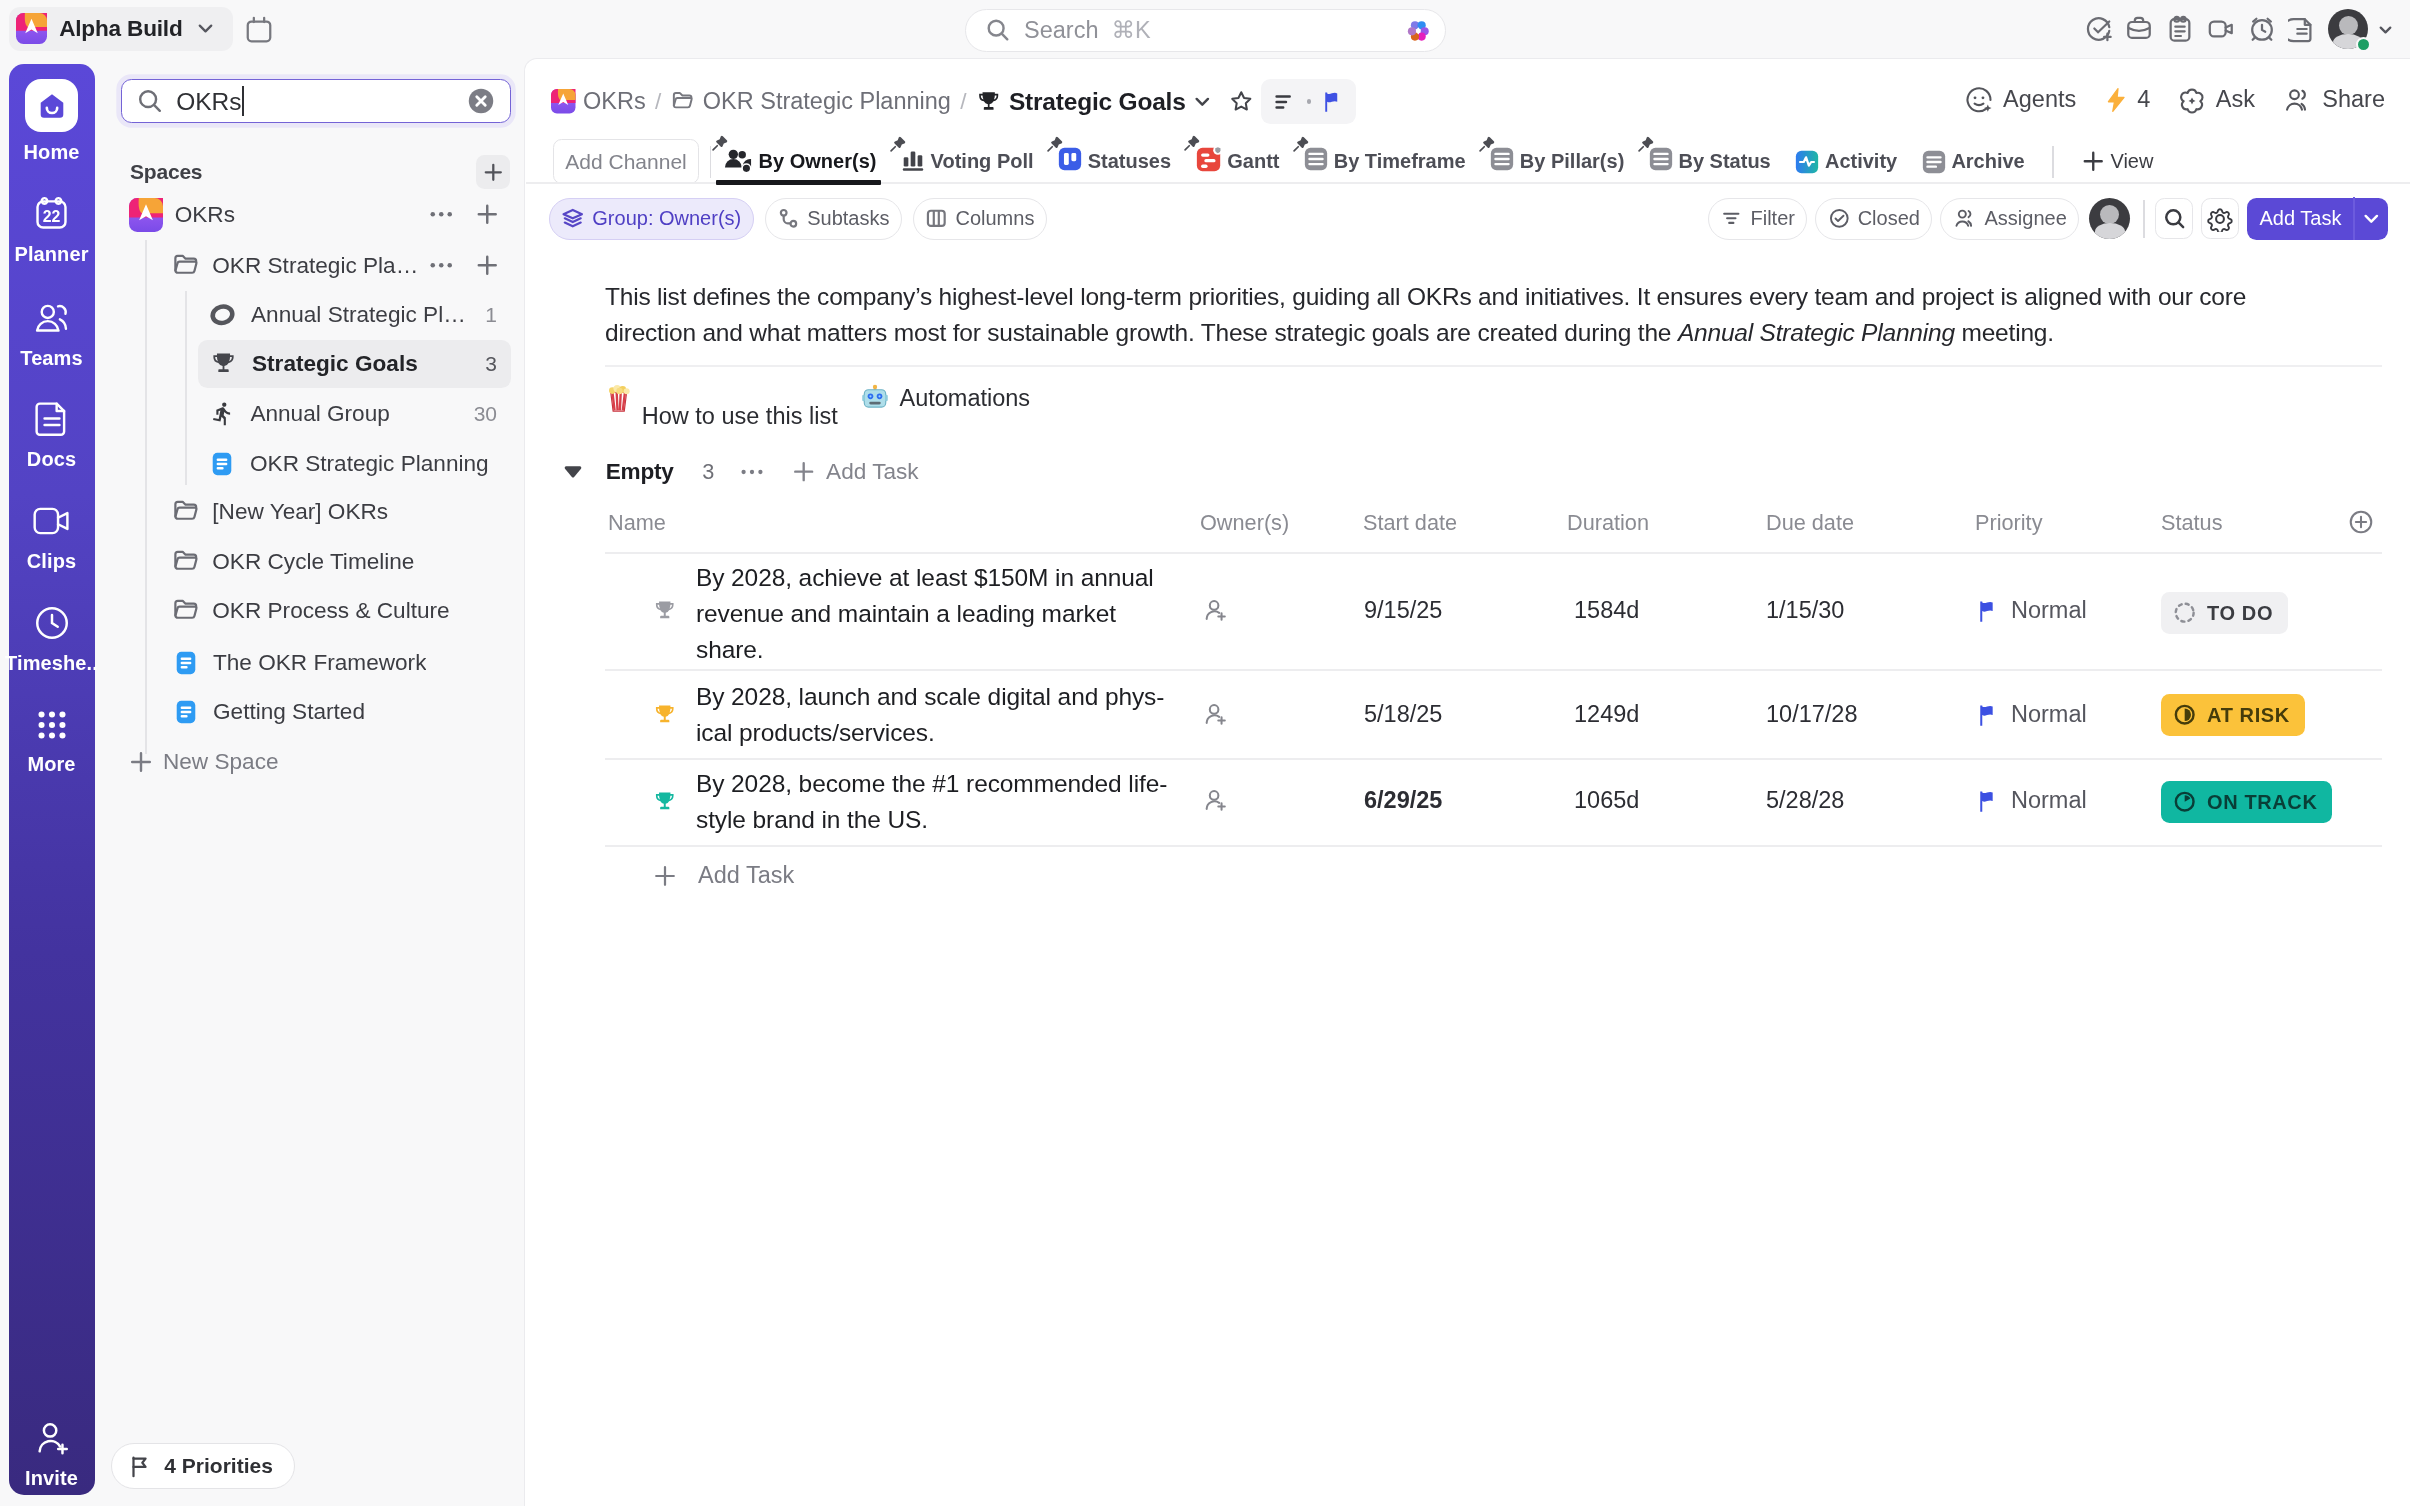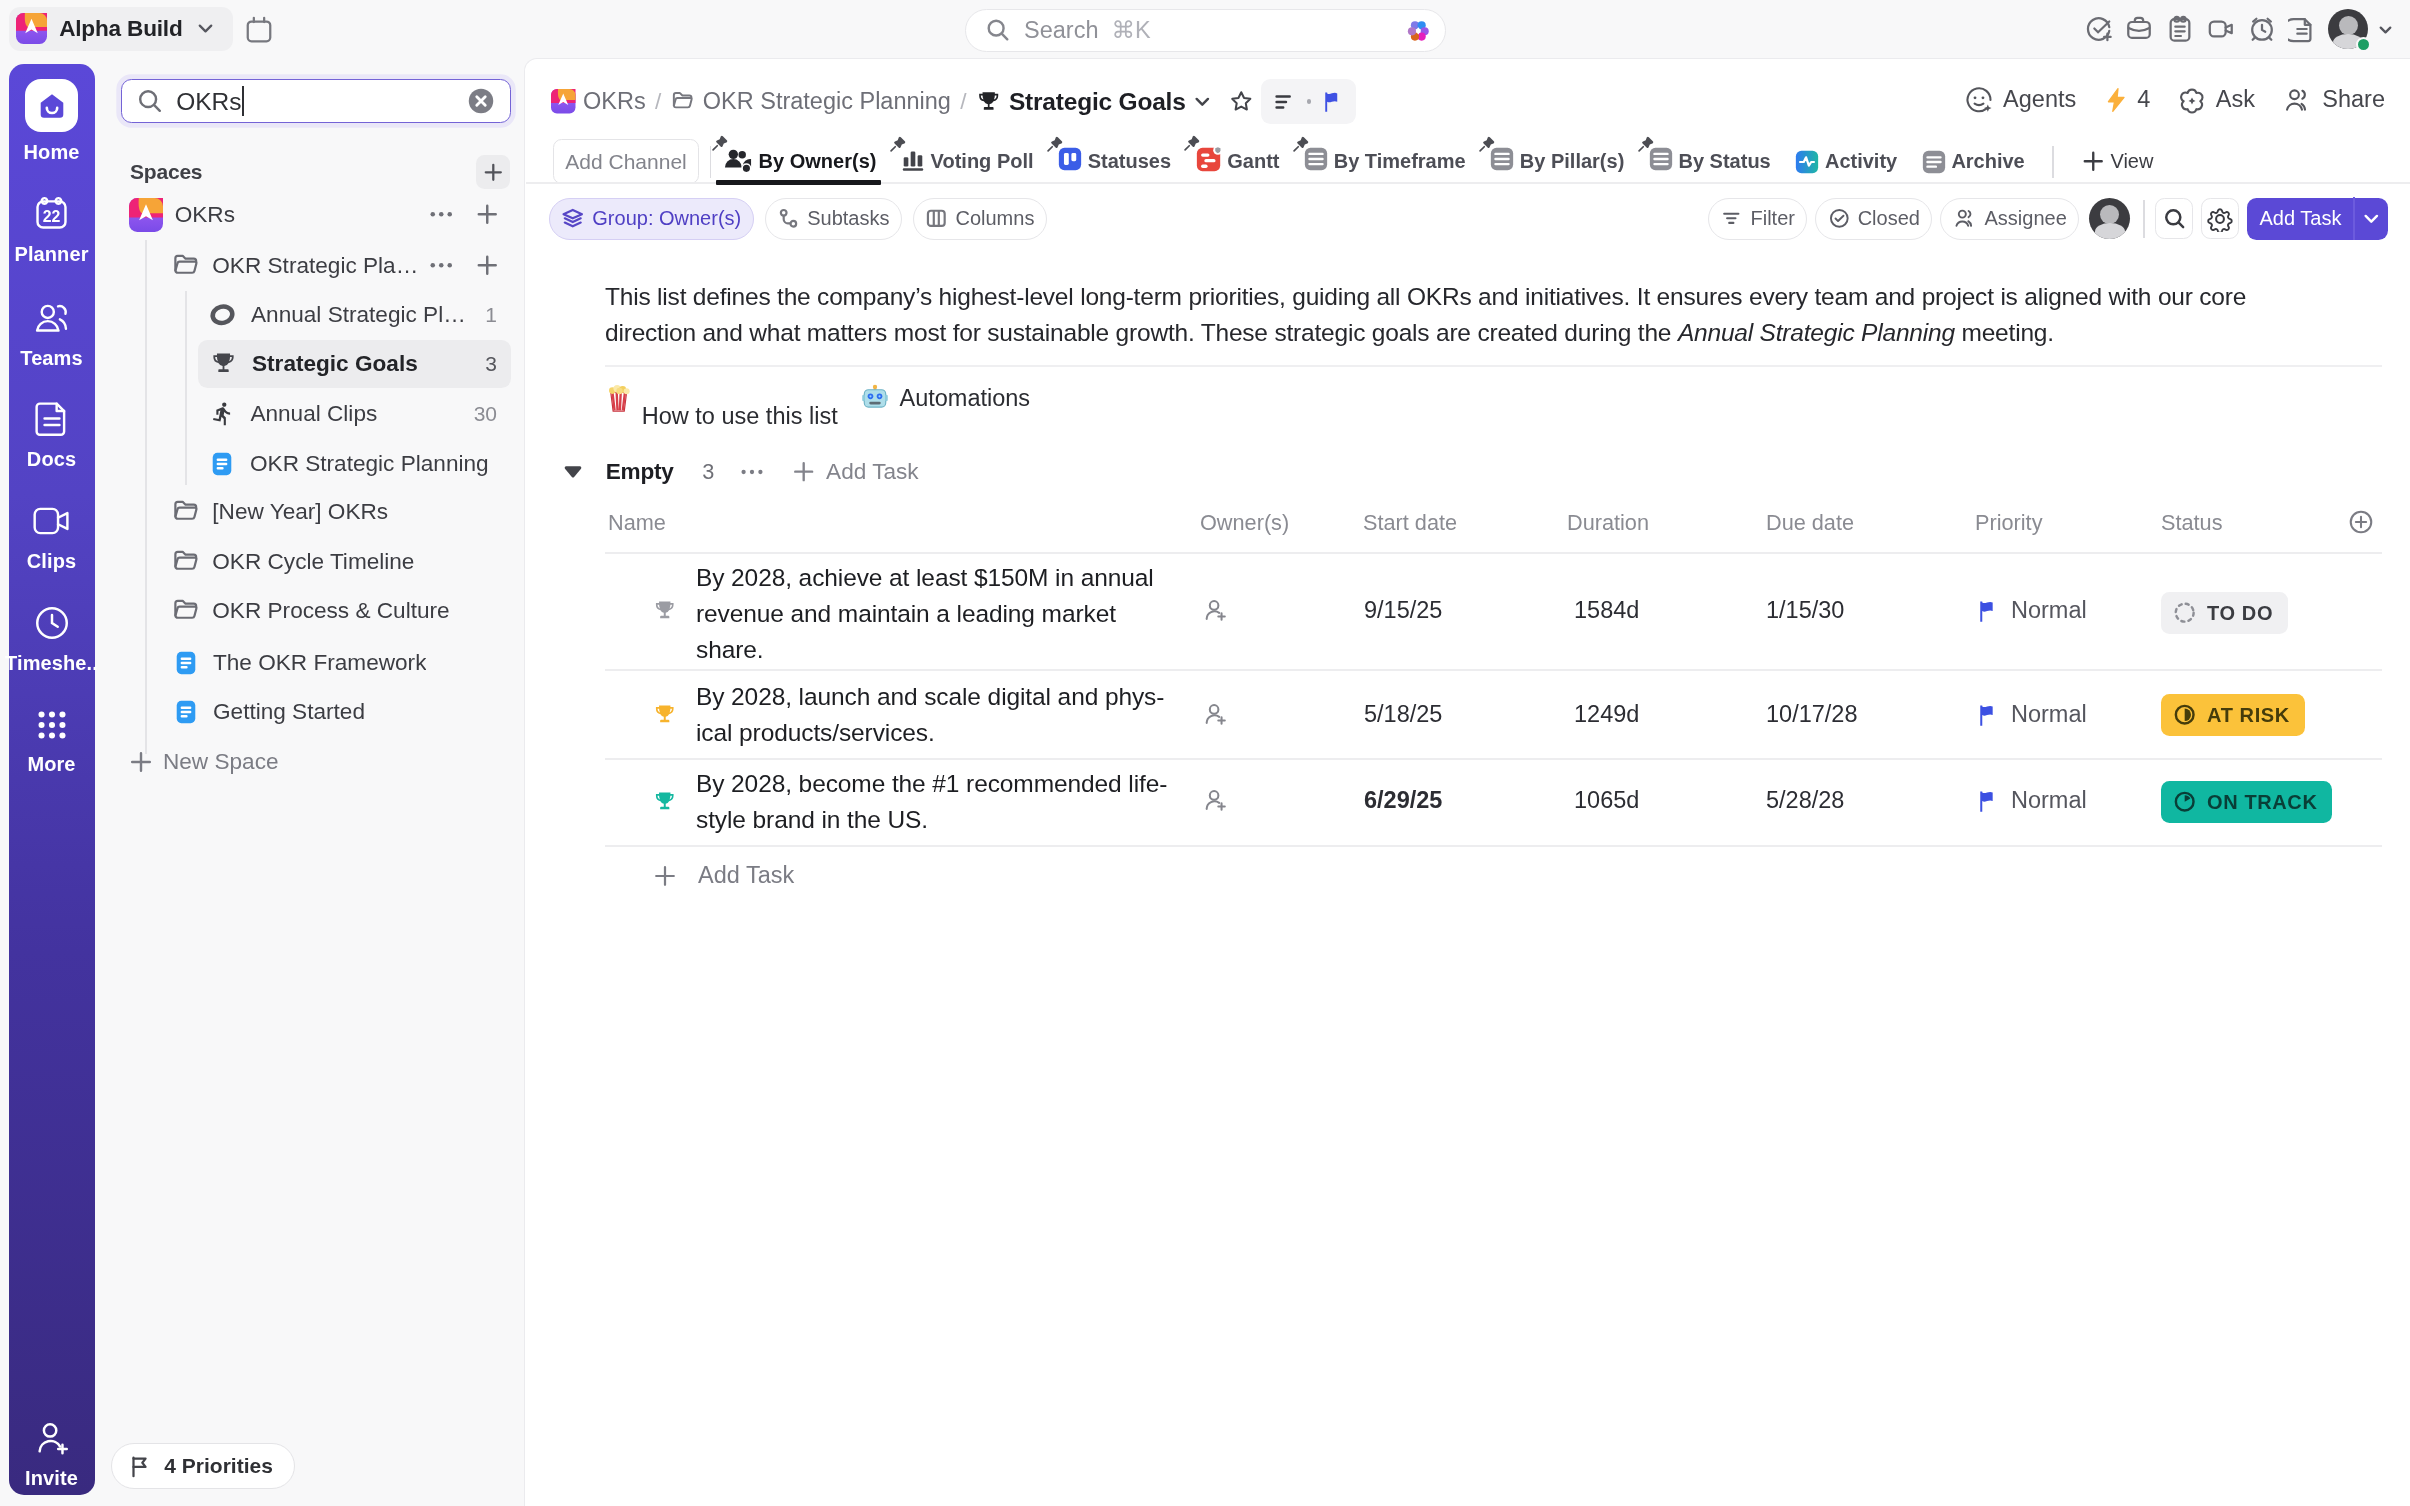--- a/index.html
+++ b/index.html
@@ -330,21 +330,21 @@
         <path d="M6.2 3h11.6v1.6H21v1.9c0 2.6-1.9 4.7-4.4 5a5.9 5.9 0 0 1-3.8 2.8V17h2.9c.5 0 .9.4.9.9v1.6H7.4v-1.6c0-.5.4-.9.9-.9h2.9v-2.7a5.9 5.9 0 0 1-3.8-2.8A5.1 5.1 0 0 1 3 6.5V4.6h3.2V3zm-1.6 3.2v.3c0 1.6 1 2.9 2.4 3.4-.5-1-.8-2.3-.8-3.7h-1.6zm14.8.3v-.3h-1.6c0 1.4-.3 2.7-.8 3.7 1.4-.5 2.4-1.8 2.4-3.4z"></path>
       </svg>
     <span class="nm" style="margin-left:15px;font-weight:700;color:#232428;">Strategic Goals</span>
     <span class="cnt" style="color:#55565c;">3</span>
   </div>
 
   <div class="srow" style="top:390px;">
     <svg width="25.4" height="25.4" viewBox="0 0 24 24" fill="#3a3b40" style="margin-left:105px">
         <path d="M13.49 5.48c1.1 0 2-.9 2-2s-.9-2-2-2-2 .9-2 2 .9 2 2 2zm-3.6 13.9l1-4.4 2.1 2v6h2v-7.5l-2.1-2 .6-3c1.3 1.5 3.3 2.5 5.5 2.5v-2c-1.9 0-3.5-1-4.3-2.4l-1-1.6c-.4-.6-1-1-1.7-1-.3 0-.5.1-.8.1l-5.2 2.2v4.7h2v-3.4l1.8-.7-1.6 8.1-4.9-1-.4 2 7 1.4z"></path>
       </svg>
-    <span class="nm" style="margin-left:15px;">Annual Clips</span>
+    <span class="nm" style="margin-left:15px;">Annual Group</span>
     <span class="cnt">30</span>
   </div>
 
   <div class="srow" style="top:440px;">
     <svg width="26" height="26" viewBox="0 0 28 28" style="margin-left:104px">
         <rect x="4" y="2" width="20" height="24" rx="5" fill="#2e9bf3"></rect>
         <path d="M9.5 9.5h9M9.5 14h9M9.5 18.5h5" stroke="#fff" stroke-width="2.6" stroke-linecap="round"></path>
       </svg>
     <span class="nm" style="margin-left:15px;">OKR Strategic Planning</span>
   </div>

